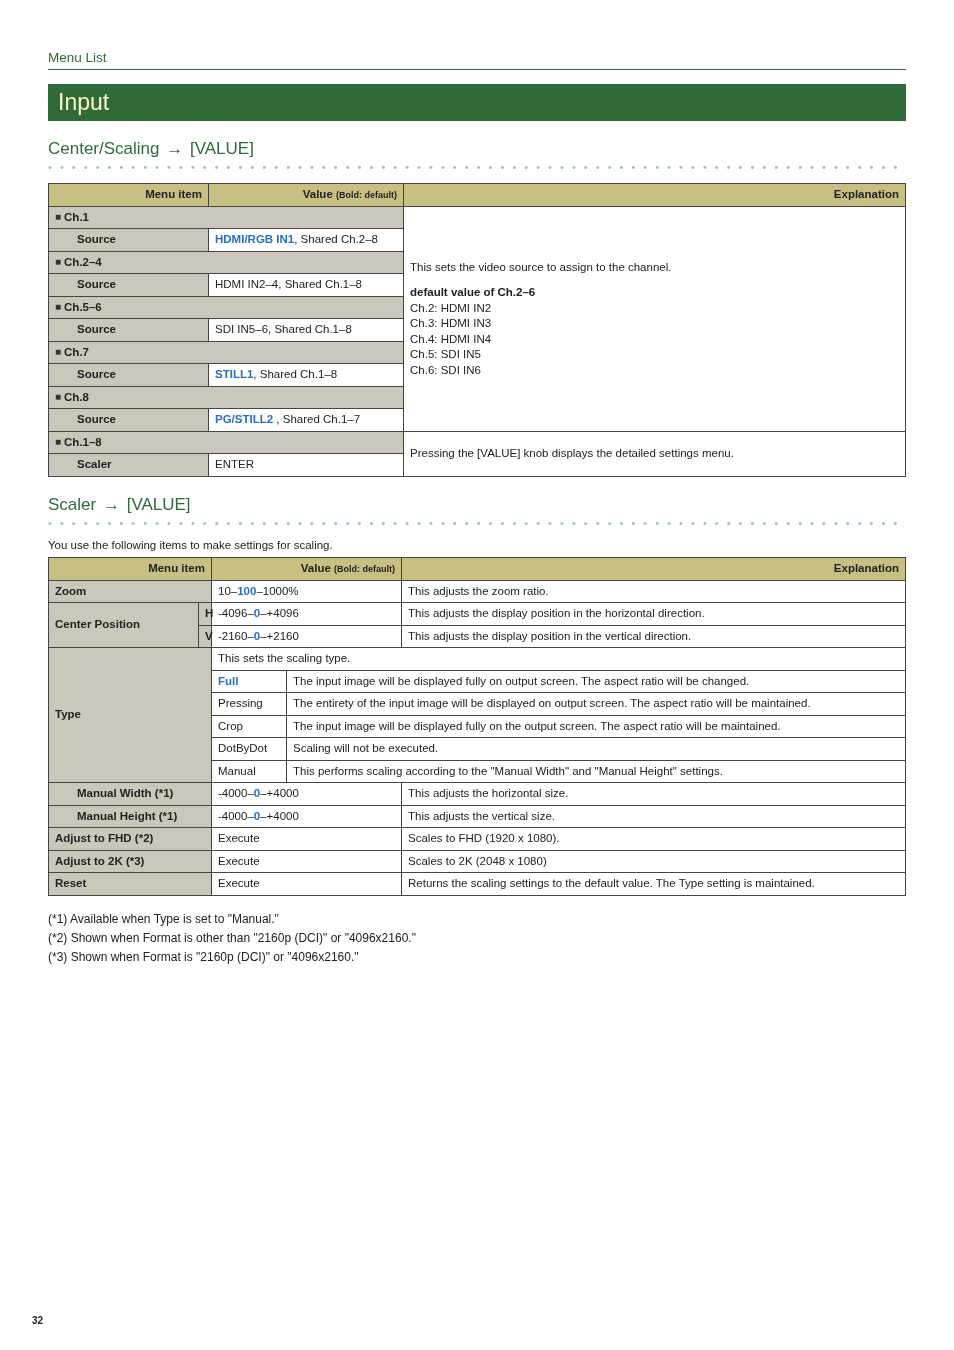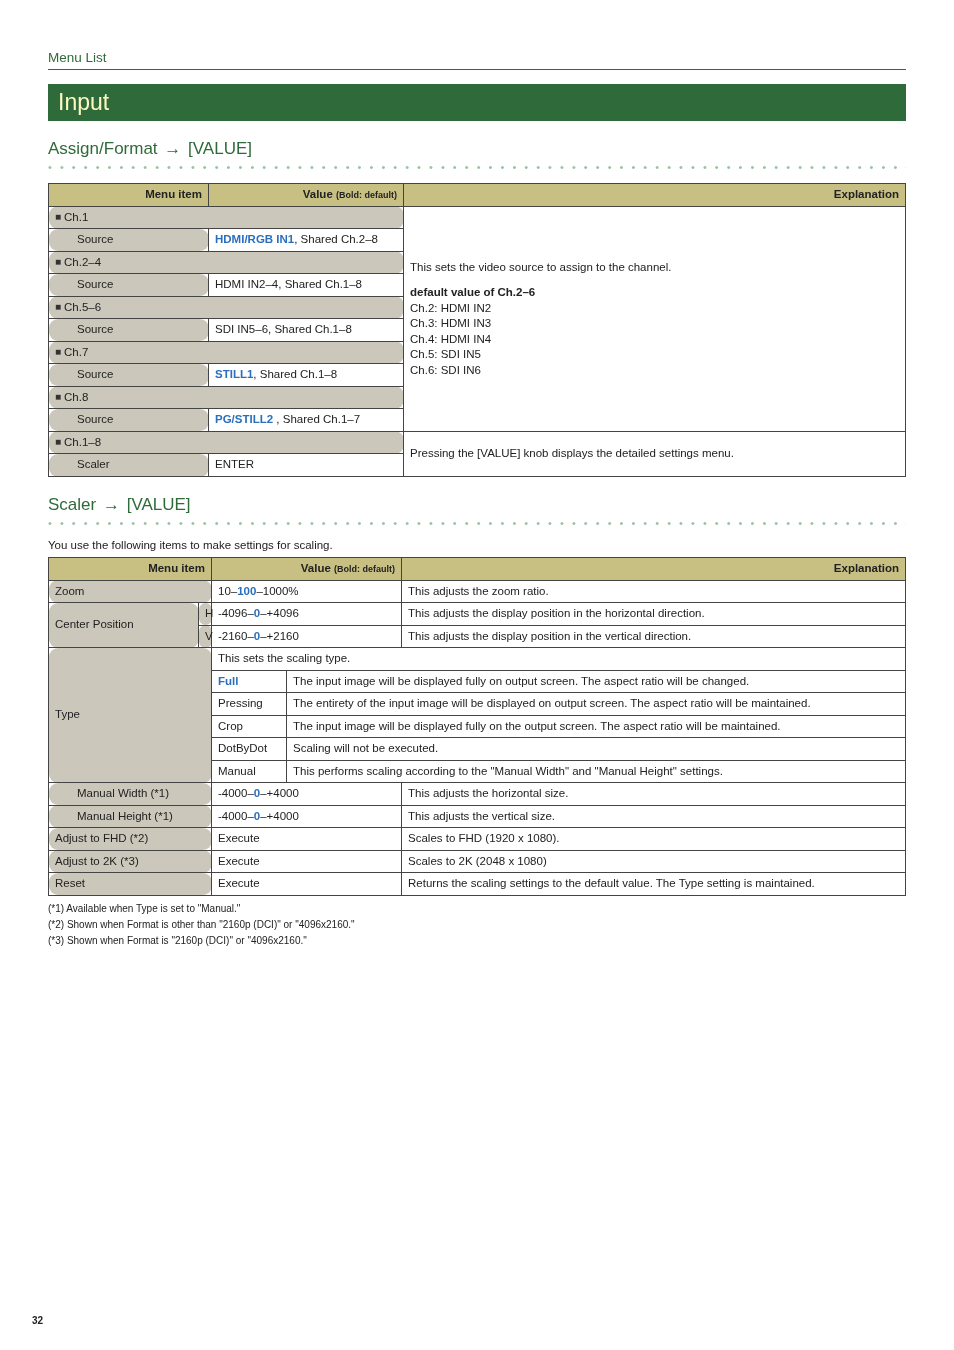--- a/index.html
+++ b/index.html
@@ -65,22 +65,21 @@
     vertical-align: middle;
     line-height: 1.35;
   }
   table.menu th {
     background: #c8c083;
     font-weight: bold;
     text-align: right;
   }
   td.section-row, th.section-row, td.label-col {
     background: #ccc7bb;
-    font-weight: normal;
-    border-radius: 9px;
+    font-weight: bold;
   }
   .indent {
     padding-left: 28px !important;
   }
   .sq {
     color: #333;
     display: inline-block;
     transform: translateY(-1px);
     margin-right: 3px;
     font-size: 10px;
@@ -92,39 +91,39 @@
   col.c2 { width: 195px; }
   col.c3 { width: auto; }
 
   
   col.b1 { width: 150px; }
   col.b1b { width: 13px; }
   col.b2 { width: 75px; }
   col.b2b { width: 115px; }
   col.b3 { width: auto; }
 
-  .foot-notes { margin-top: 5px; font-size: 10px; line-height: 1.6; }
+  .foot-notes { margin-top: 14px; font-size: 12px; line-height: 1.6; }
   .page-num {
     position: absolute;
     left: 32px;
     bottom: 24px;
     font-weight: bold;
     font-size: 10px;
   }
 </style>
 </head>
 <body>
 
 <div class="page">
   <div class="menu-list-label">Menu List</div>
 
   <div class="section-banner">Input</div>
 
   <div class="subsection">
-    <span>Assign/Format</span>
+    <span>Center/Scaling</span>
     <span class="arrow">→</span>
     <span>[VALUE]</span>
   </div>
   <div class="dots">• • • • • • • • • • • • • • • • • • • • • • • • • • • • • • • • • • • • • • • • • • • • • • • • • • • • • • • • • • • • • • • • • • • • • • • • • • • • • • • • • • • • • • • •</div>
 
   <table class="menu">
     <colgroup>
         <col class="c1">
         <col class="c2">
         <col class="c3">

